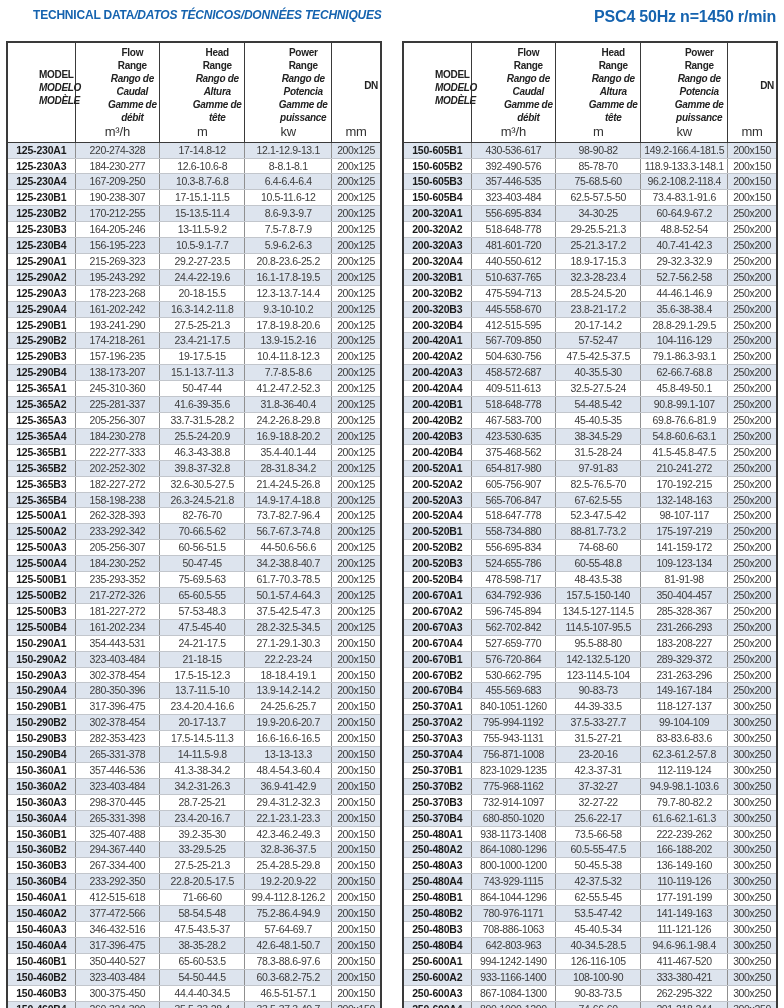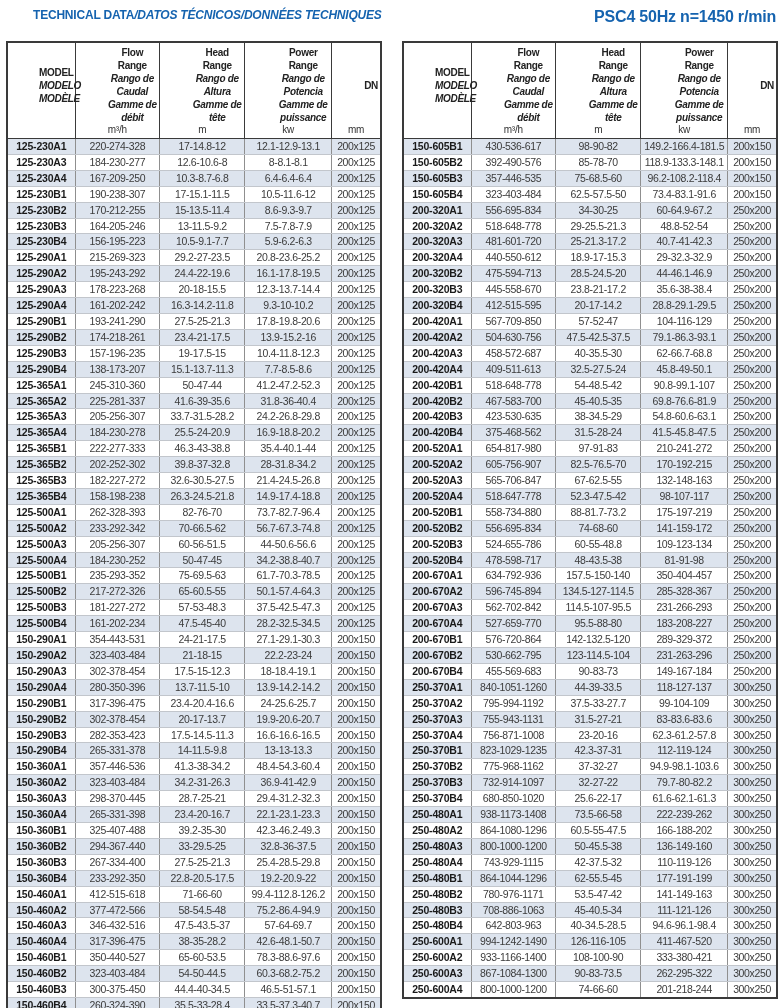--- a/index.html
+++ b/index.html
@@ -61,21 +61,21 @@
     display:flex;flex-direction:column;justify-content:space-between;
     height:100%;padding:3px 1px 2px 1px;
   }
   .hlabels{
     display:flex;flex-direction:column;justify-content:center;flex:1;
   }
   .hlabels span{display:block;line-height:1.3;font-size:10px;letter-spacing:-0.3px;padding-left:30px;}
   .hb{font-weight:bold;}
   .hbi{font-weight:bold;font-style:italic;}
   .hunit{
-    font-size:10px;line-height:1.2;color:#333;min-height:11px;letter-spacing:-0.2px;text-align:center;
+    font-size:13px;line-height:1.2;color:#333;min-height:11px;letter-spacing:-0.2px;text-align:center;
   }
   tbody td{
     border-left:1px solid var(--border-mid);
     border-right:1px solid var(--border-mid);
     border-top:1px solid var(--border-light);
     border-bottom:1px solid var(--border-light);
     height:14.92px;
     padding:0 1px;
     text-align:center;
     white-space:nowrap;
@@ -664,20 +664,27 @@
             <td>250x200</td>
           </tr>
           <tr>
             <td>200-320A4</td>
             <td>440-550-612</td>
             <td>18.9-17-15.3</td>
             <td>29-32.3-32.9</td>
             <td>250x200</td>
           </tr>
           <tr>
+            <td>200-320B1</td>
+            <td>510-637-765</td>
+            <td>32.3-28-23.4</td>
+            <td>52.7-56.2-58</td>
+            <td>250x200</td>
+          </tr>
+          <tr>
             <td>200-320B2</td>
             <td>475-594-713</td>
             <td>28.5-24.5-20</td>
             <td>44-46.1-46.9</td>
             <td>250x200</td>
           </tr>
           <tr>
             <td>200-320B3</td>
             <td>445-558-670</td>
             <td>23.8-21-17.2</td>

